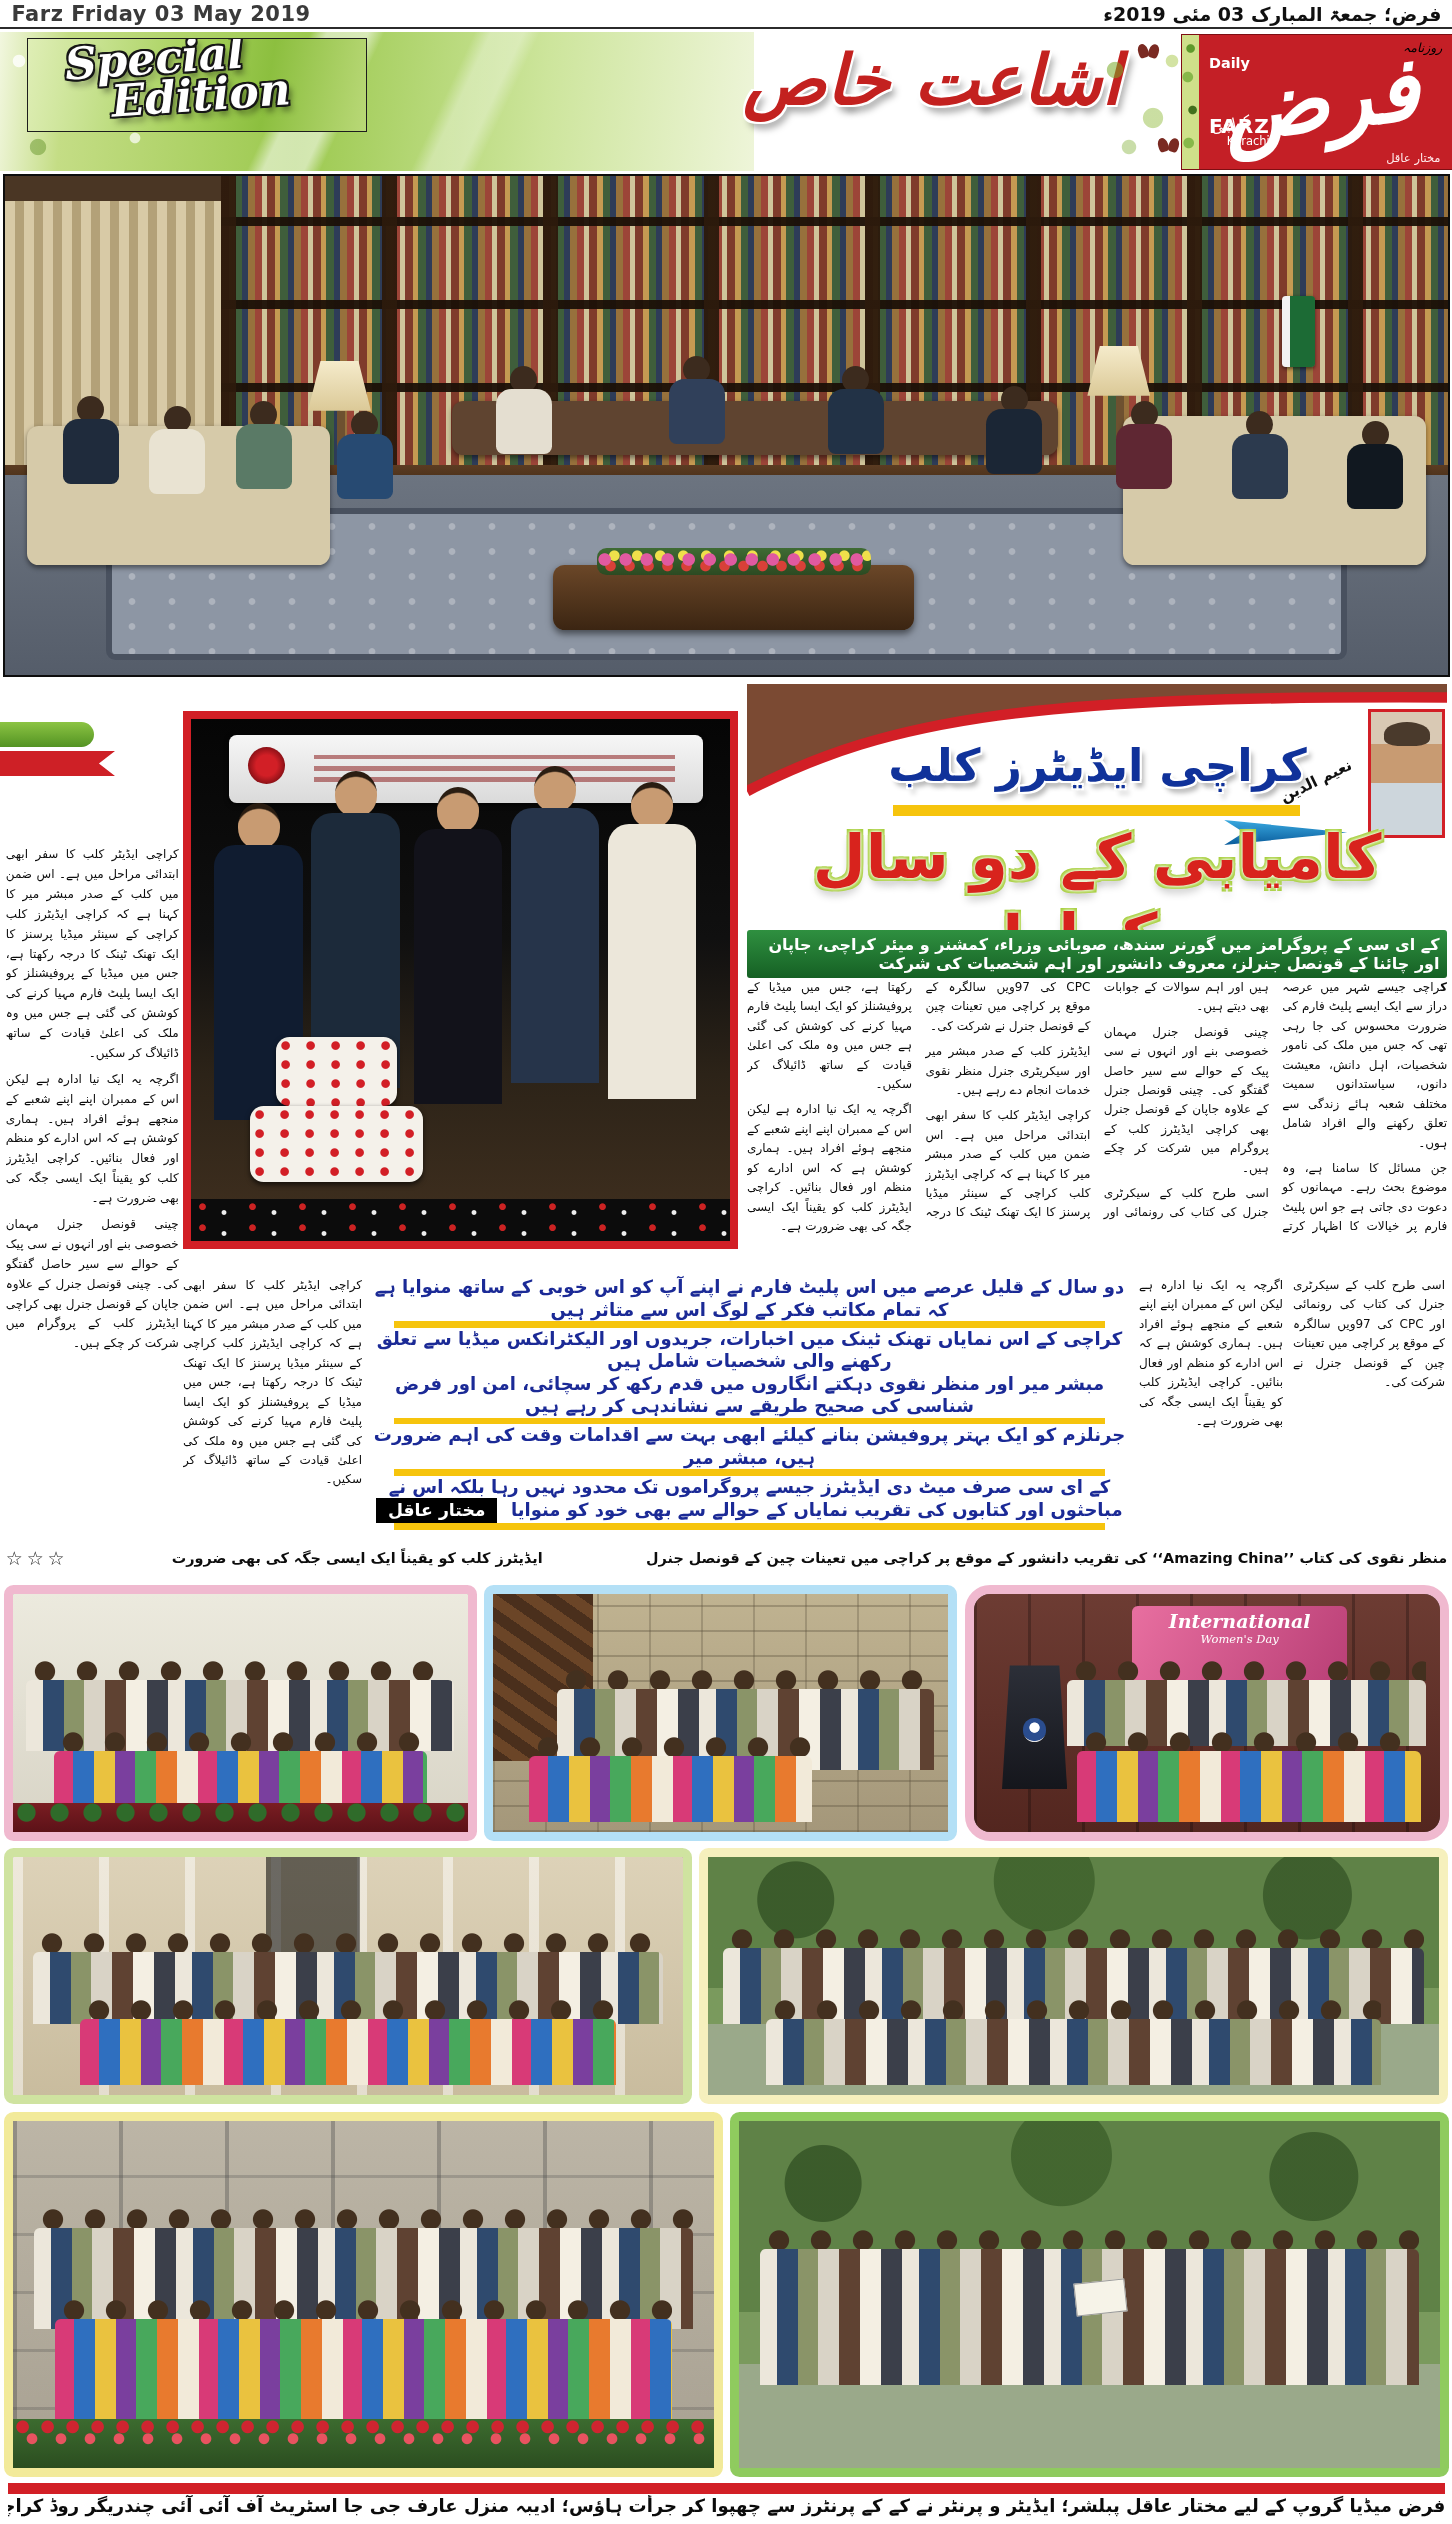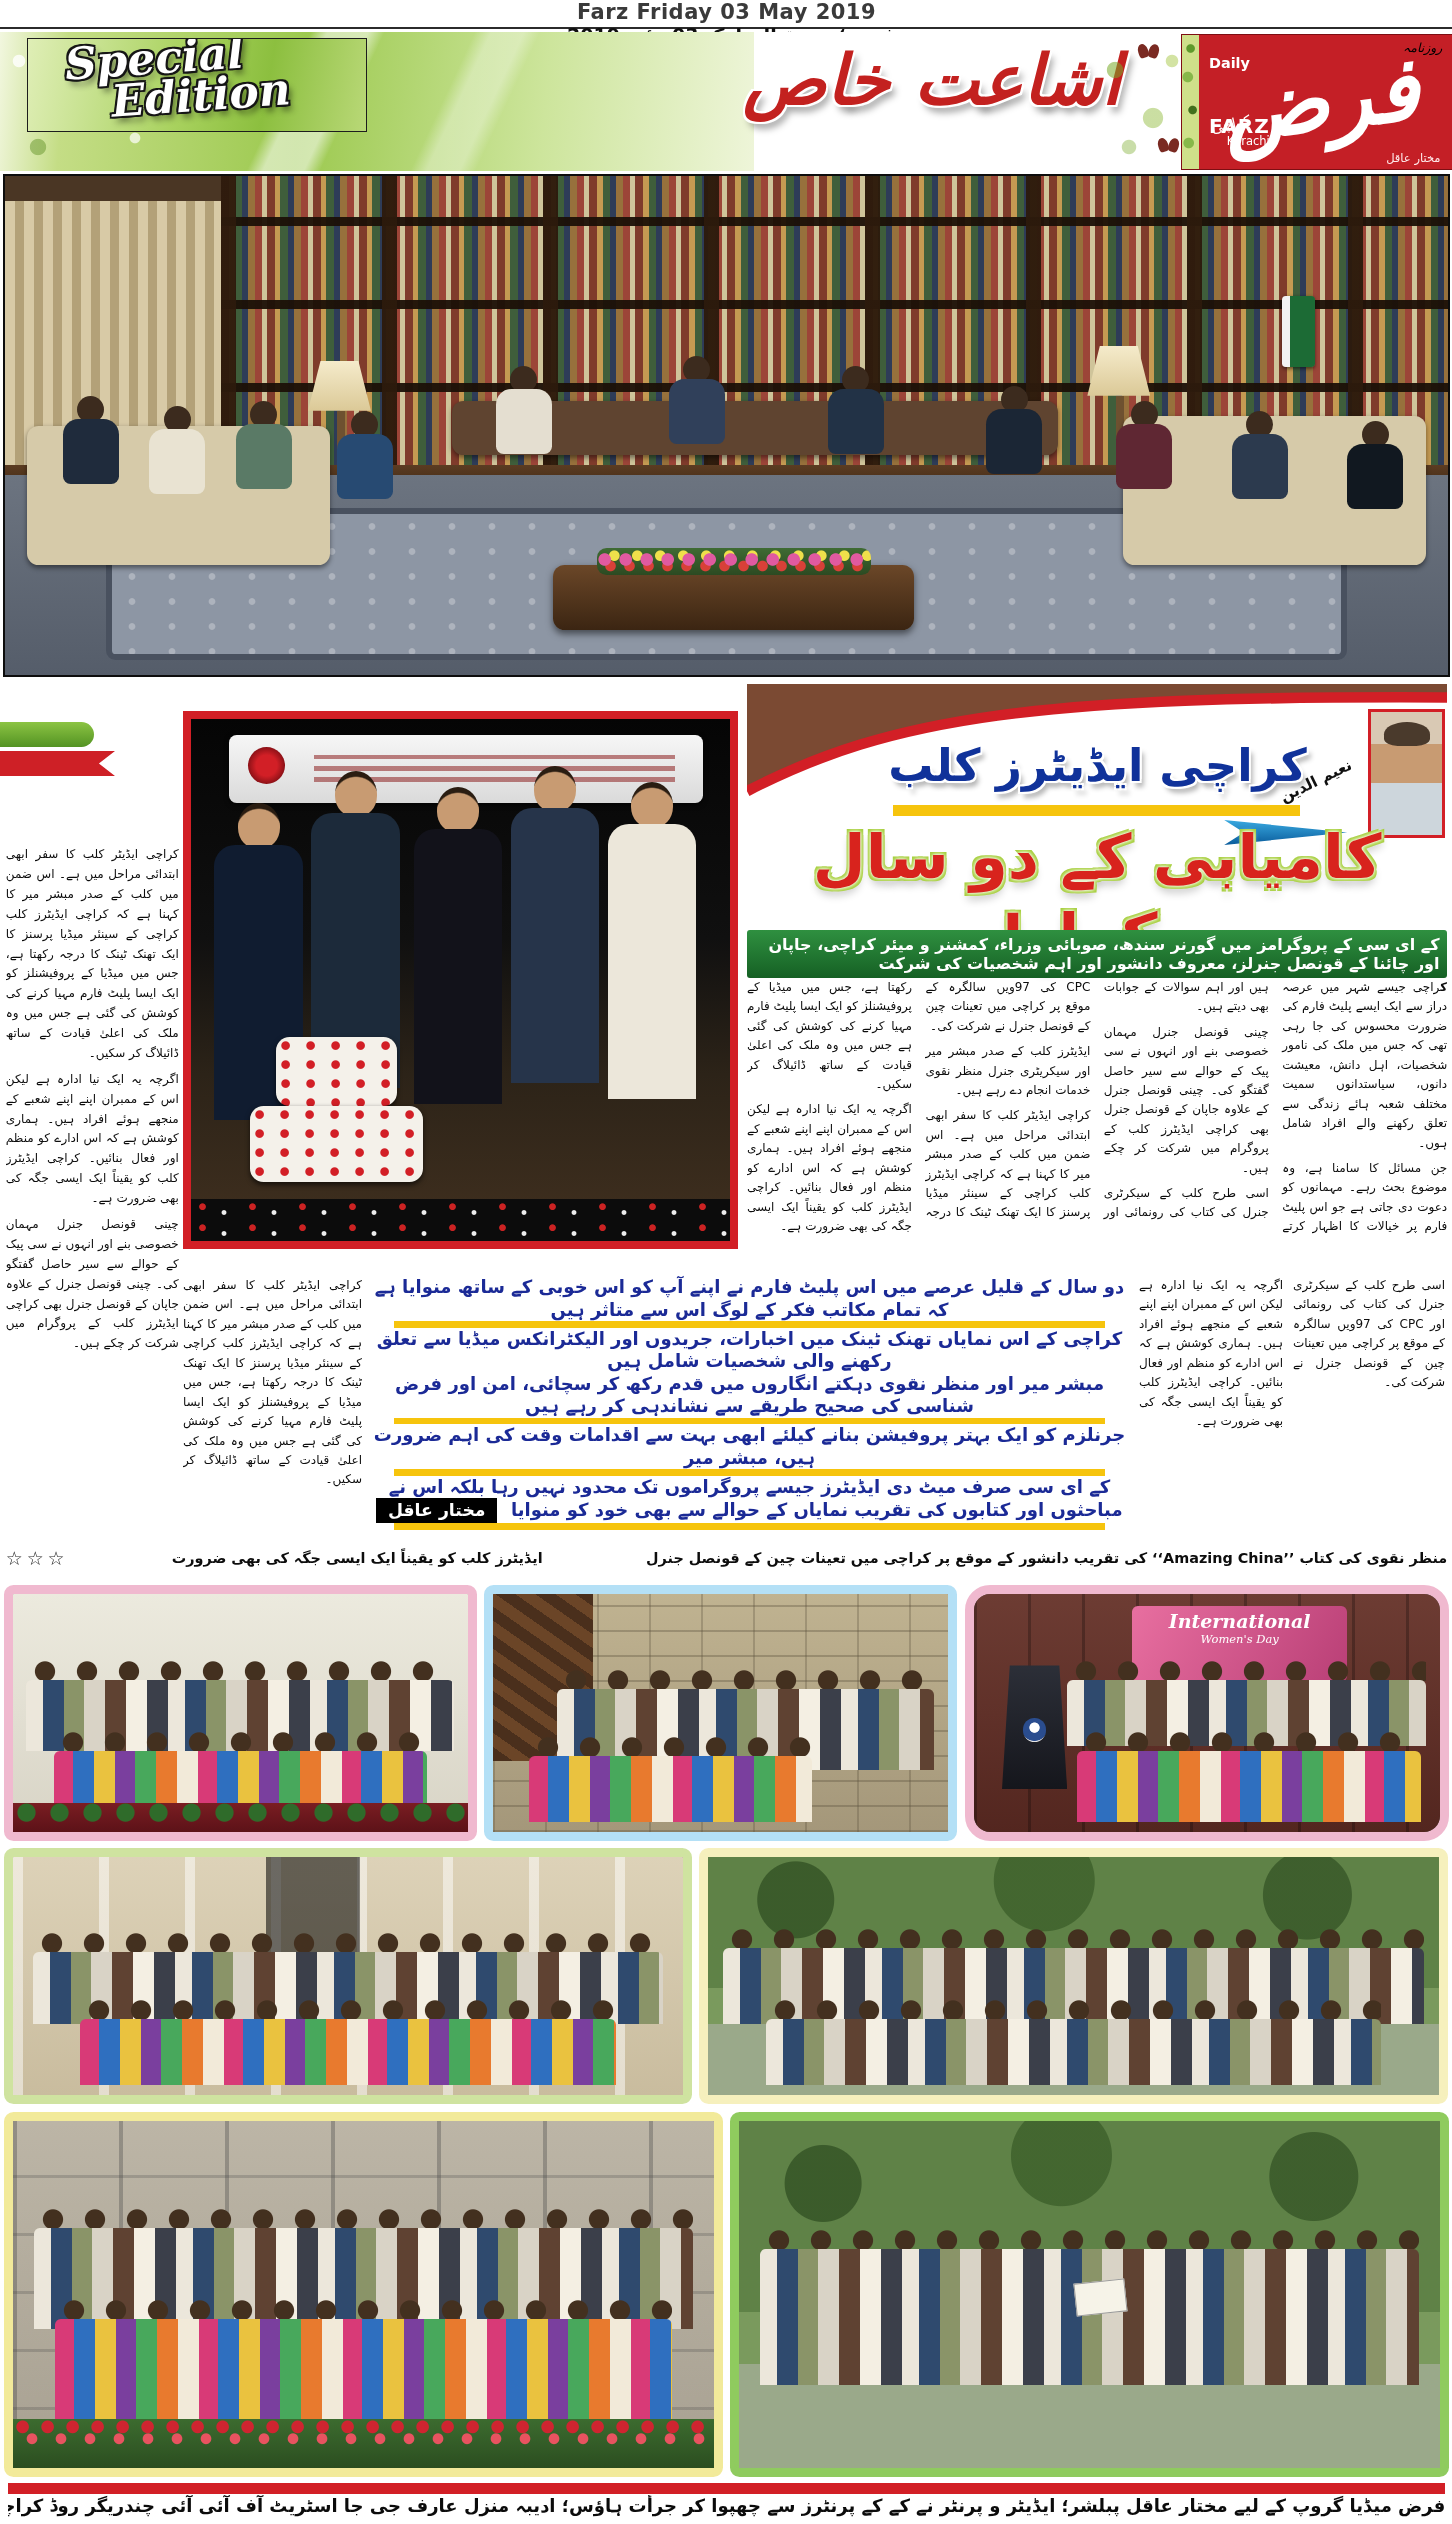--- a/index.html
+++ b/index.html
@@ -1,21 +1,21 @@
 <!DOCTYPE html>
 <html><head>
 <meta charset="utf-8">
 <style>
   html,body{margin:0;padding:0;background:#e8e8e8;}
   #page{position:relative;width:1453px;height:2525px;background:#fff;overflow:hidden;
         font-family:"DejaVu Sans",sans-serif;color:#111;}
 
   
   .topbar{position:absolute;top:0;left:0;right:0;height:29px;border-bottom:2.9px solid #2b2b2b;
-          display:flex;justify-content:space-between;align-items:center;padding:0 11.5px;box-sizing:border-box;flex-direction:column;}
+          display:flex;justify-content:space-between;align-items:center;padding:0 11.5px;box-sizing:border-box;}
   .topbar-en{font-weight:bold;font-size:21px;color:#3a3a3a;letter-spacing:0.5px;}
   .topbar-ur{font-weight:bold;font-size:19px;color:#101010;direction:rtl;}
 
   
   .header{position:absolute;top:32px;left:0;right:0;height:139px;background:#fff;}
   .green-band{position:absolute;left:0;top:0;width:754px;height:139px;
      background:linear-gradient(95deg,#f2f7df 0%,#c4dd85 9%,#9cc94f 40%,#cde59c 72%,#eef5d9 100%);overflow:hidden;}
   .green-band::after{content:"";position:absolute;inset:0;
      background:linear-gradient(115deg,transparent 38%,rgba(255,255,255,.55) 40%,rgba(255,255,255,.55) 45%,transparent 47%,transparent 58%,rgba(255,255,255,.35) 60%,rgba(255,255,255,.35) 64%,transparent 66%);}
   .floral-l{position:absolute;left:0;top:0;width:163px;height:139px;

